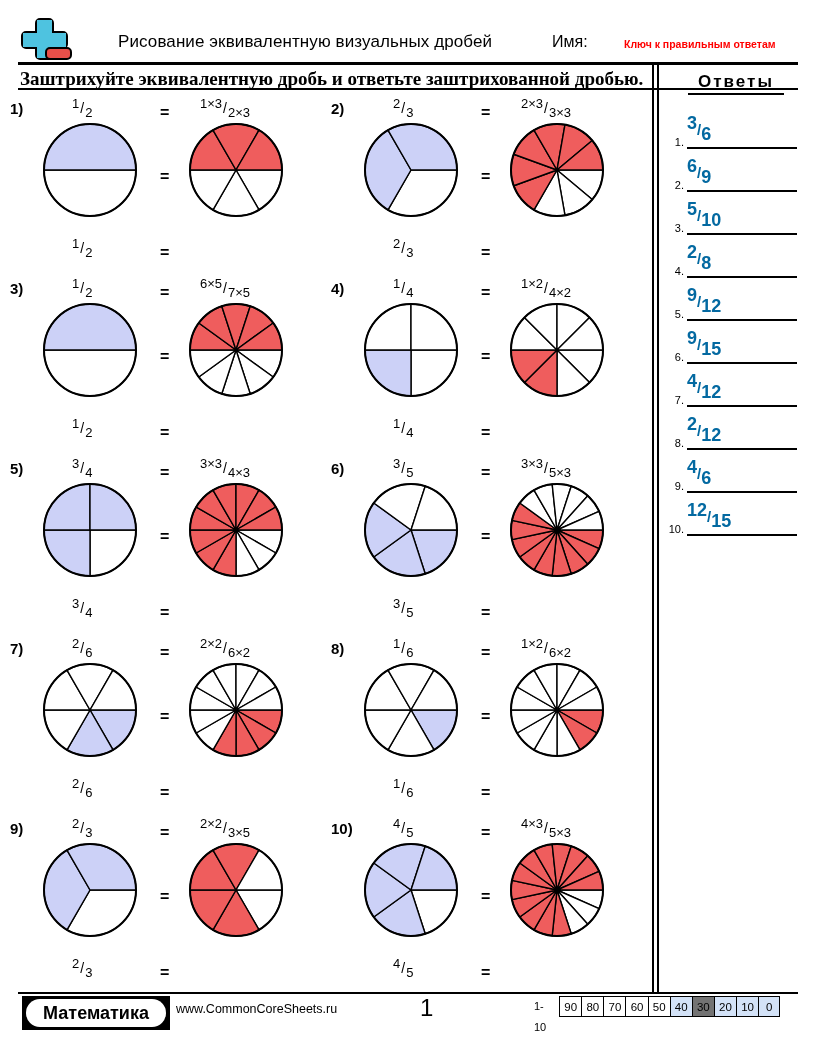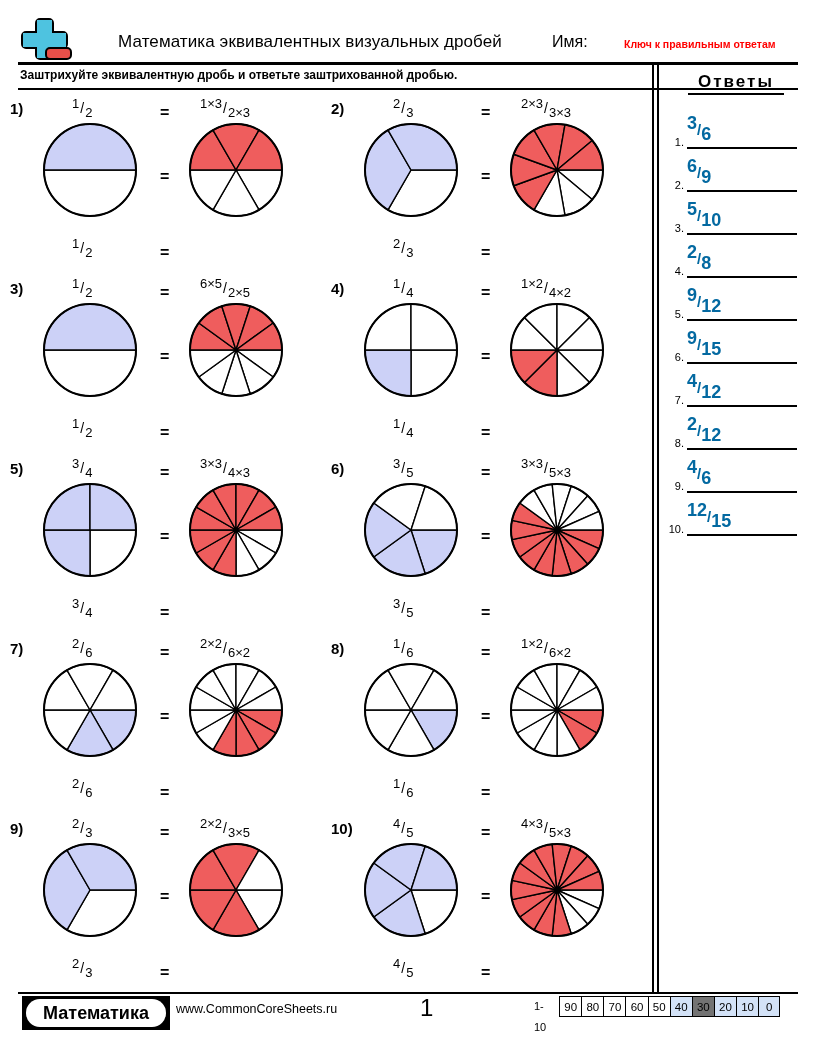--- a/index.html
+++ b/index.html
@@ -30,21 +30,21 @@
     position:absolute; left:624px; top:38px;
     font-size:10.5px; font-weight:bold; color:#ff0000; white-space:nowrap;
   }
   #header-rule {
     position:absolute; left:18px; top:62px; width:780px; height:3px; background:#000;
   }
 
   
   #instructions {
     position:absolute; left:20px; top:68px;
-    font-size:12px; font-weight:bold; white-space:nowrap;
+    font-size:19px; font-weight:bold; white-space:nowrap;font-family:Liberation Serif, serif;
   }
   #instructions-rule {
     position:absolute; left:18px; top:88px; width:780px; height:2px; background:#000;
   }
 
   
   #divider-a { position:absolute; left:652px; top:62px; width:2px; height:930px; background:#000; }
   #divider-b { position:absolute; left:657px; top:62px; width:2px; height:930px; background:#000; }
 
   
@@ -121,21 +121,21 @@
 <body>
 
 <div id="header">
   <svg id="logo-mark" viewBox="0 0 56 46">
     <rect x="18" y="3" width="17" height="40" rx="4" fill="#4ec3e0" stroke="#000" stroke-width="2"></rect>
     <rect x="4" y="16" width="45" height="16" rx="4" fill="#4ec3e0" stroke="#000" stroke-width="2"></rect>
     <rect x="19" y="4" width="15" height="38" fill="#4ec3e0"></rect>
     <rect x="5" y="17" width="43" height="14" fill="#4ec3e0"></rect>
     <rect x="28" y="32" width="25" height="11" rx="4" fill="#e8504a" stroke="#000" stroke-width="2"></rect>
   </svg>
-  <div id="title-text">Математика эквивалентных визуальных дробей</div>
+  <div id="title-text">Рисование эквивалентную визуальных дробей</div>
   <div id="name-label">Имя:</div>
   <div id="answer-key-label">Ключ к правильным ответам</div>
   <div id="header-rule"></div>
 </div>
 
 <div id="instructions">Заштрихуйте эквивалентную дробь и ответьте заштрихованной дробью.</div>
 <div id="instructions-rule"></div>
 
 <div id="divider-a"></div>
 <div id="divider-b"></div>
@@ -241,21 +241,21 @@
           <path d="M 48 48 L 4.77 32.27 A 46 46 0 0 1 25.00 8.16 Z" fill="#ef5d5d" stroke="#000" stroke-width="1.4" stroke-linejoin="round"></path>
           <path d="M 48 48 L 25.00 8.16 A 46 46 0 0 1 55.99 2.70 Z" fill="#ef5d5d" stroke="#000" stroke-width="1.4" stroke-linejoin="round"></path>
           <path d="M 48 48 L 55.99 2.70 A 46 46 0 0 1 83.24 18.43 Z" fill="#ef5d5d" stroke="#000" stroke-width="1.4" stroke-linejoin="round"></path>
           <path d="M 48 48 L 83.24 18.43 A 46 46 0 0 1 94.00 48.00 Z" fill="#ef5d5d" stroke="#000" stroke-width="1.4" stroke-linejoin="round"></path>
           <circle cx="48" cy="48" r="46" fill="none" stroke="#000" stroke-width="2"></circle>
         </svg></div>
     </div>
     <div class="problem" style="left: 0px; top: 180px;">
       <div class="p-index">3)</div>
       <div class="frac-top left"><span class="frac"><span class="n">1</span><span class="s">/</span><span class="d">2</span></span></div>
-      <div class="frac-top right"><span class="frac"><span class="n">6×5</span><span class="s">/</span><span class="d">2×5</span></span></div>
+      <div class="frac-top right"><span class="frac"><span class="n">6×5</span><span class="s">/</span><span class="d">7×5</span></span></div>
       <div class="frac-bot left"><span class="frac"><span class="n">1</span><span class="s">/</span><span class="d">2</span></span></div>
       <div class="eq e1">=</div>
       <div class="eq e2">=</div>
       <div class="eq e3">=</div>
       <div class="pie left"><svg viewBox="0 0 96 96" width="96" height="96">
           <path d="M 48 48 L 94.00 48.00 A 46 46 0 0 1 2.00 48.00 Z" fill="#ffffff" stroke="#000" stroke-width="1.4" stroke-linejoin="round"></path>
           <path d="M 48 48 L 2.00 48.00 A 46 46 0 0 1 94.00 48.00 Z" fill="#ccd1f7" stroke="#000" stroke-width="1.4" stroke-linejoin="round"></path>
           <circle cx="48" cy="48" r="46" fill="none" stroke="#000" stroke-width="2"></circle>
         </svg></div>
       <div class="pie right"><svg viewBox="0 0 96 96" width="96" height="96">

